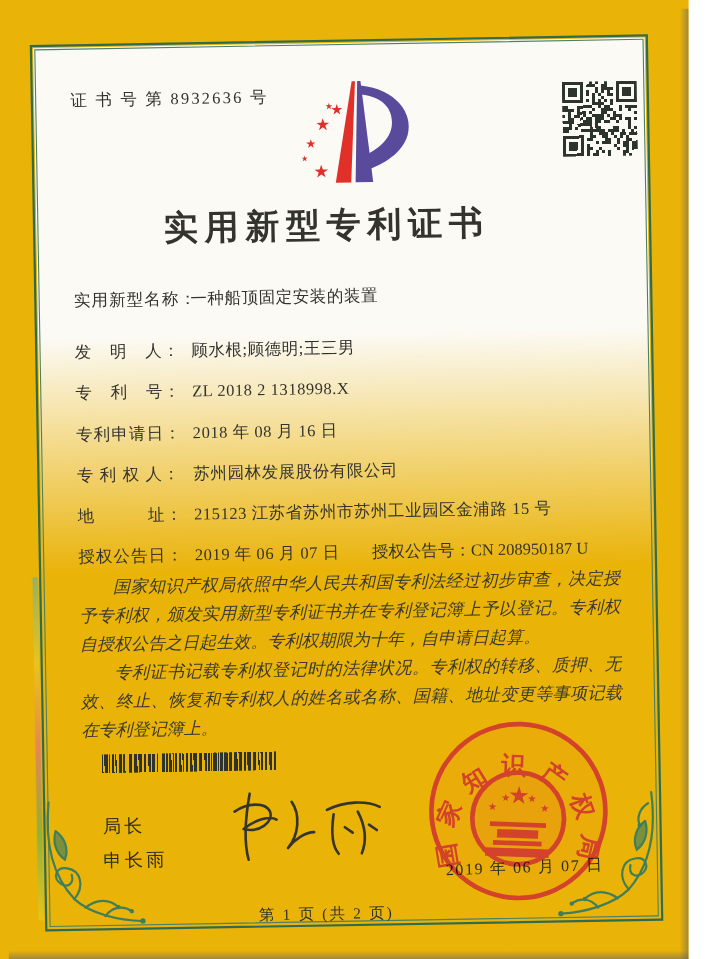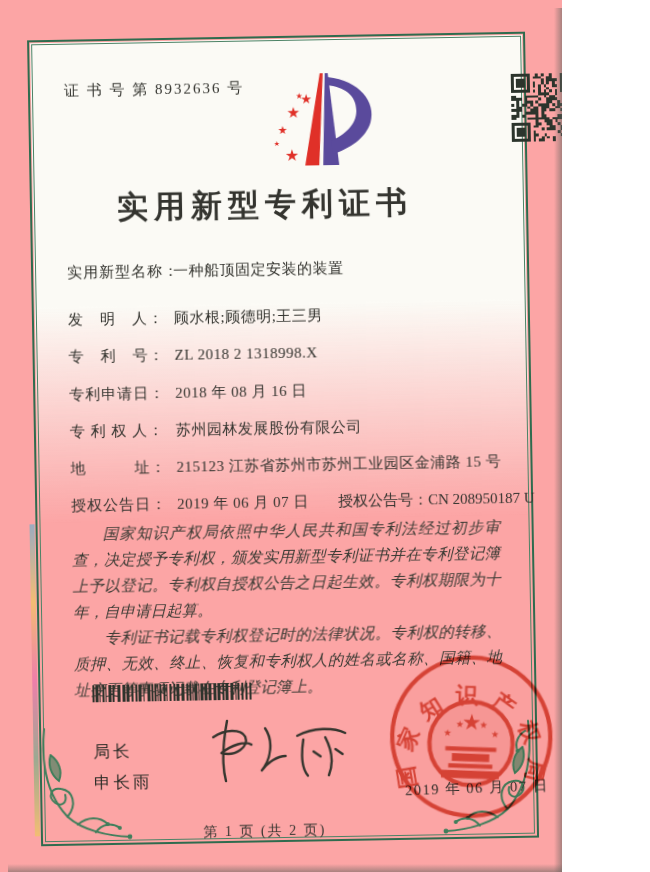--- a/index.html
+++ b/index.html
@@ -1,17 +1,17 @@
 <!DOCTYPE html>
 <html><head>
 <meta charset="utf-8">
 <style>
   html,body{margin:0;padding:0;width:650px;height:872px;overflow:hidden;
     font-family:"Liberation Serif","DejaVu Serif",serif;}
-  .stage{position:relative;width:562px;height:872px;background:#fca5a5;overflow:hidden;}
+  .stage{position:relative;width:626px;height:872px;background:#eab308;overflow:hidden;}
   
   .shadow-right{position:absolute;right:0;top:8px;bottom:0;width:8px;z-index:30;
     background:linear-gradient(90deg,rgba(110,110,105,0),rgba(100,100,95,.55));}
   .shadow-bottom{position:absolute;left:8px;right:0;bottom:0;height:8px;z-index:30;
     background:linear-gradient(180deg,rgba(110,110,105,0),rgba(100,100,95,.55));}
   .sheet{position:absolute;inset:0;transform:rotate(-1deg);transform-origin:50% 50%;}
   
   .frame{position:absolute;left:34px;top:36px;right:30px;bottom:30px;
     border:2px solid #2f6b4e;z-index:5;pointer-events:none;}
   .frame::before{content:'';position:absolute;inset:2px;border:1px solid #4b8265;}

